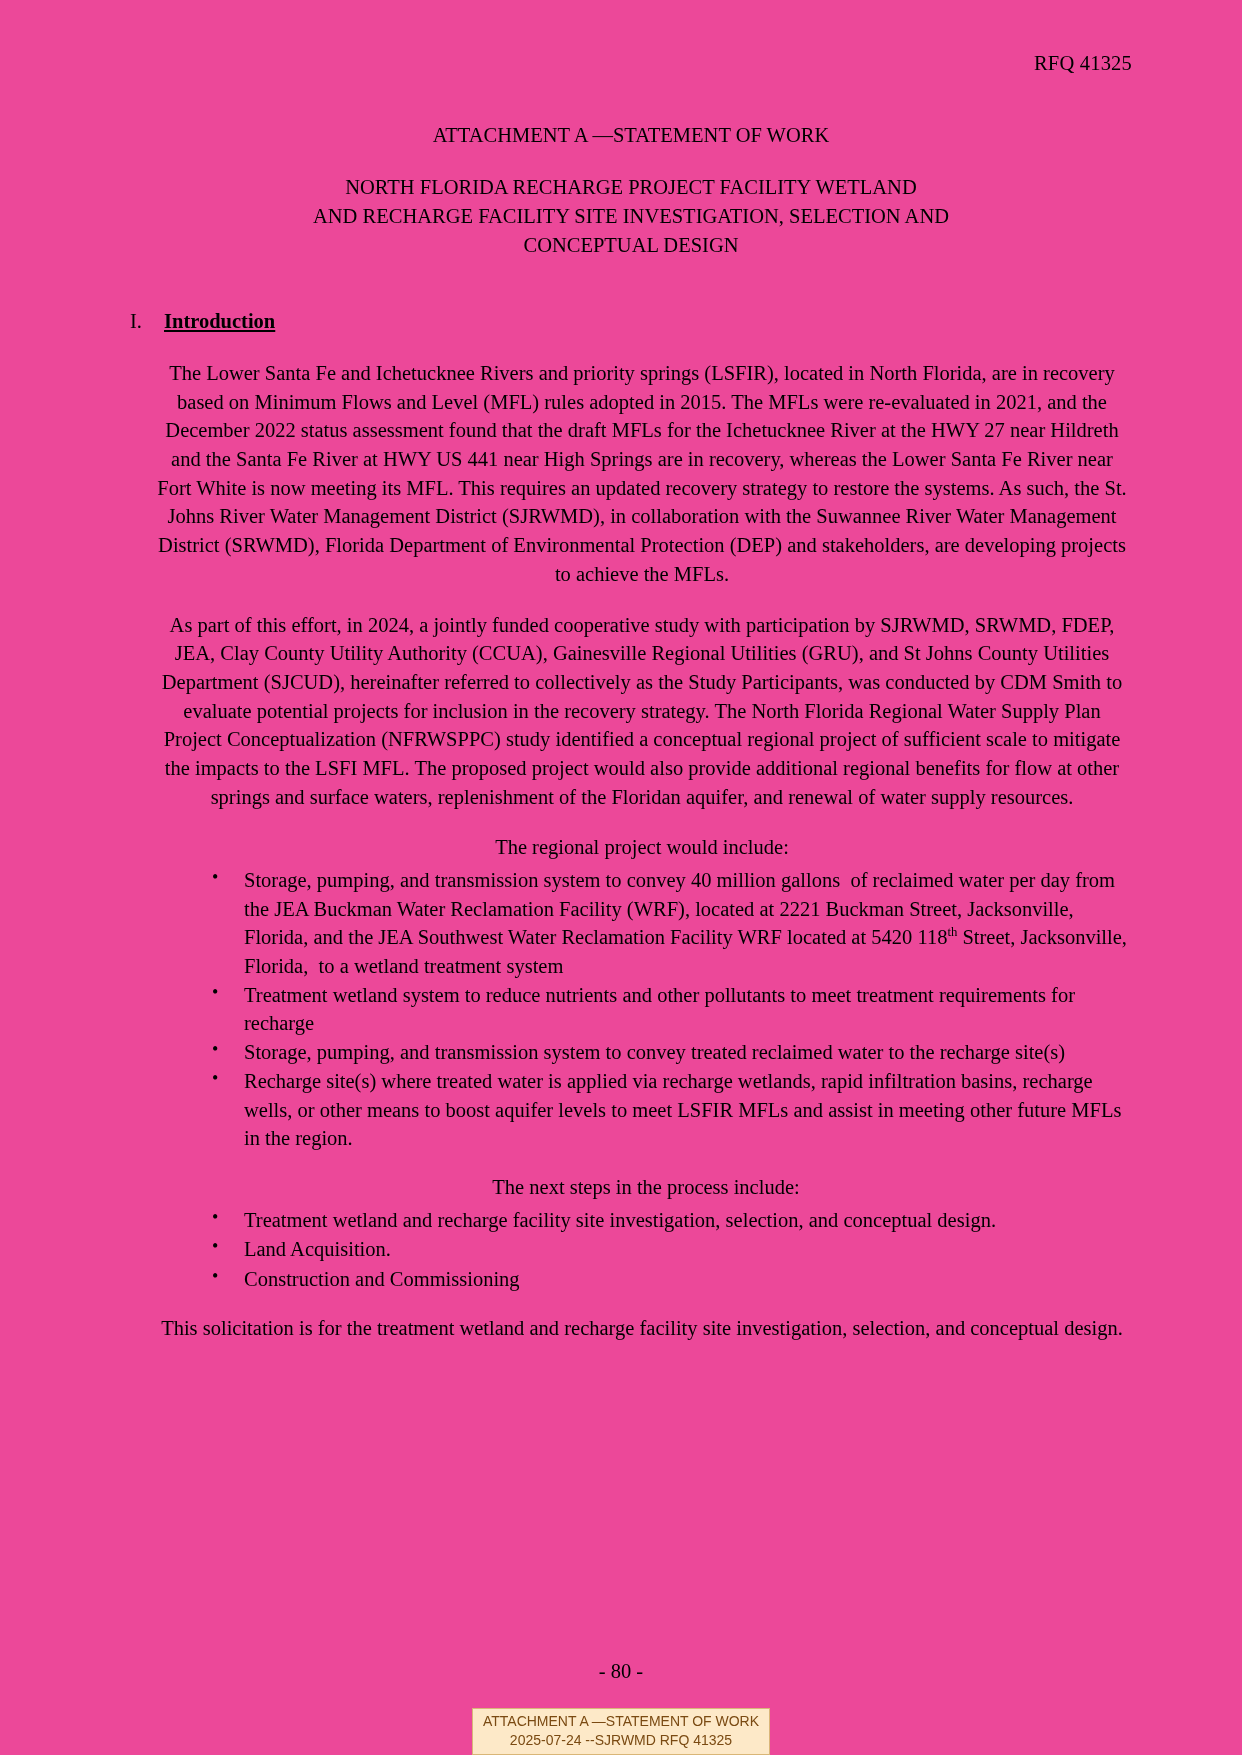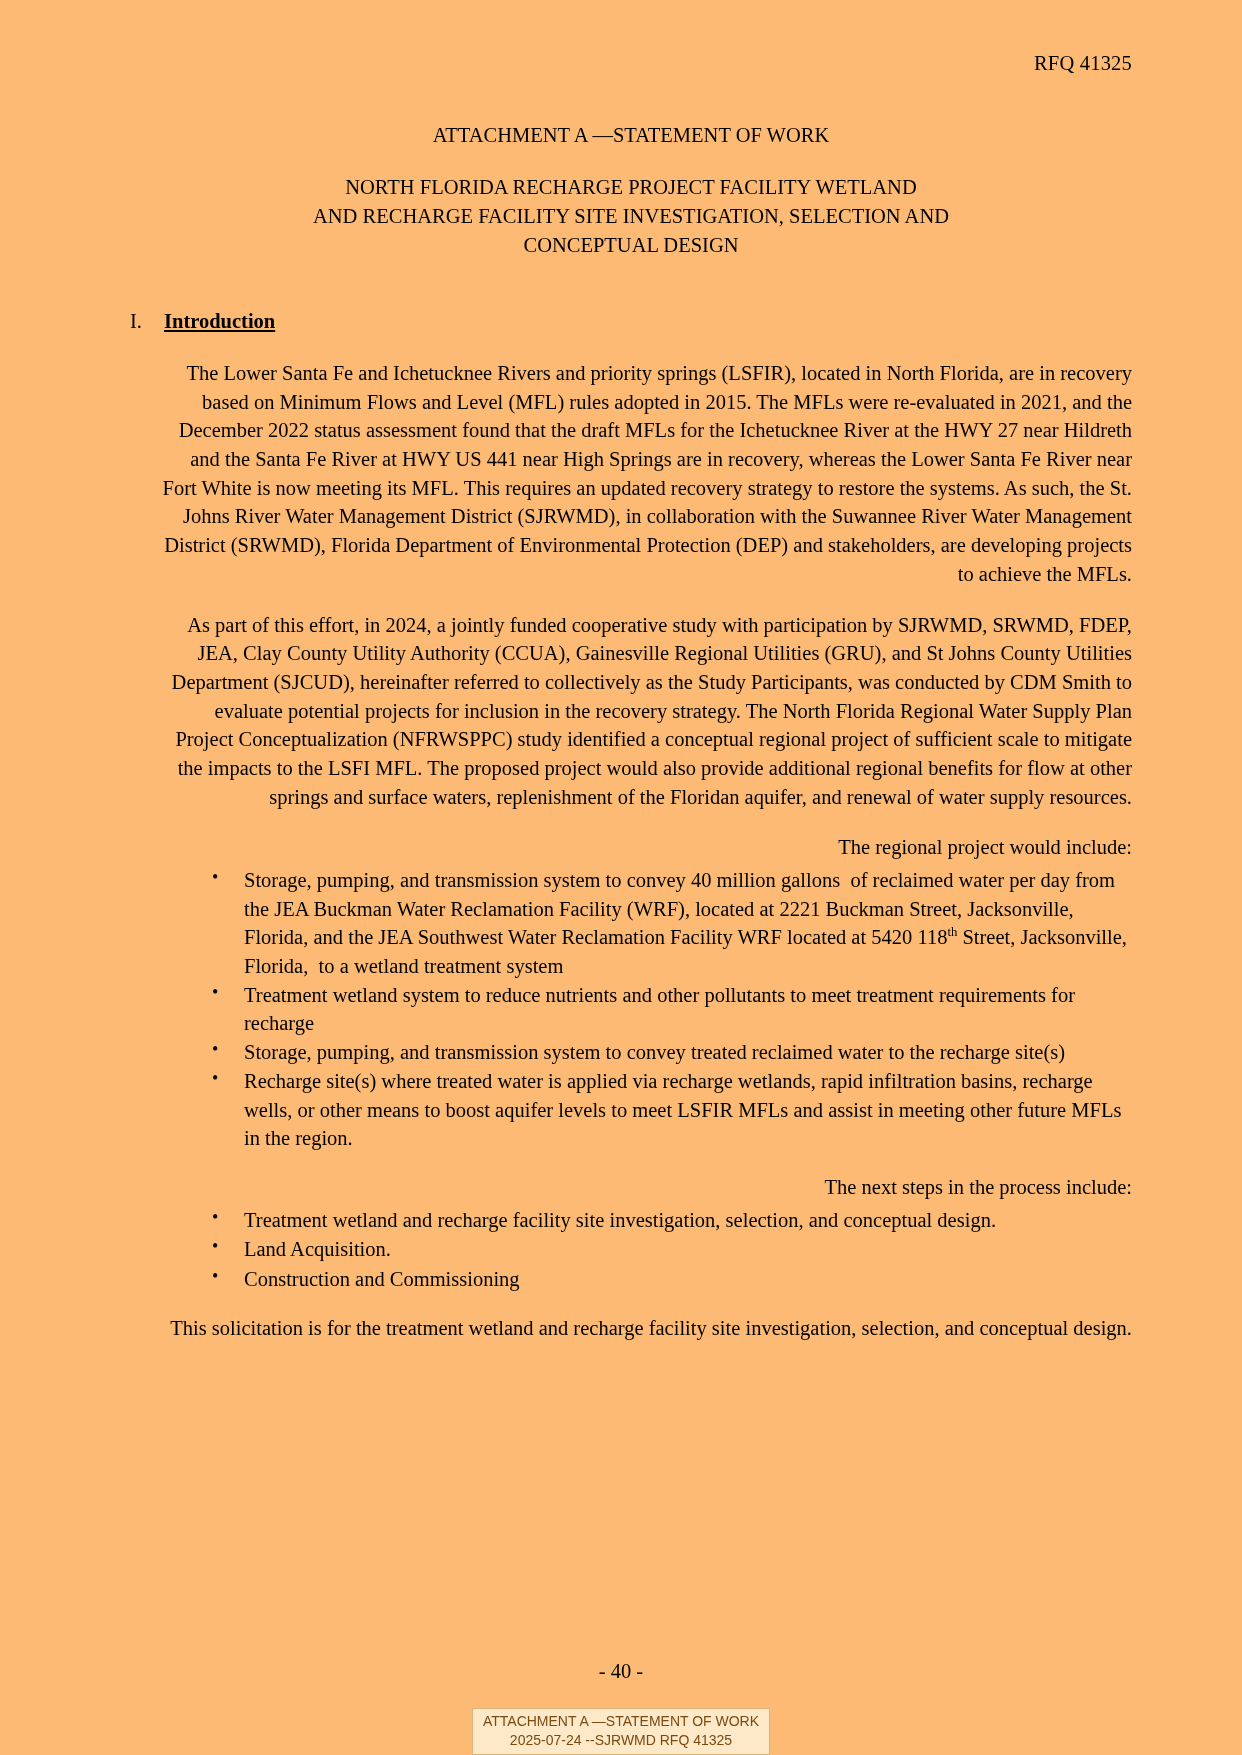--- a/index.html
+++ b/index.html
@@ -9,21 +9,21 @@
   }
   body {
     font-family: "Liberation Serif", "DejaVu Serif", serif;
     color: #000000;
   }
   .page {
     position: relative;
     width: 1242px;
     height: 1755px;
     margin: 0 auto;
-    background: #fdba74;
+    background: #ec4899;
     box-sizing: border-box;
     padding: 52px 110px 0 130px;
     overflow: hidden;
   }
   .header-right {
     text-align: right;
     font-size: 20.5px;
     letter-spacing: 0.2px;
     margin-bottom: 46px;
   }
@@ -55,21 +55,21 @@
     text-decoration: underline;
   }
   .body-area {
     margin-top: 26px;
     padding-left: 22px;
   }
   p.para {
     font-size: 20.5px;
     line-height: 1.40;
     margin: 0 0 22px 0;
-    text-align: right;
+    text-align: center;
   }
   p.lead {
     margin-bottom: 4px;
   }
   p.lead-indent {
     margin-bottom: 4px;
     padding-left: 8px;
   }
   ul.bullets {
     list-style: none;
@@ -171,21 +171,21 @@
     <ul class="bullets tight">
       <li>Treatment wetland and recharge facility site investigation, selection, and conceptual design.</li>
       <li>Land Acquisition.</li>
       <li>Construction and Commissioning</li>
     </ul>
 
     <p class="para">This solicitation is for the treatment wetland and recharge facility site investigation, selection, and conceptual design.</p>
 
   </div>
 
-  <div class="page-number">- 40 -</div>
+  <div class="page-number">- 80 -</div>
 
   <div class="footer-stamp">
     <div class="stamp-box">
       <div>ATTACHMENT A —STATEMENT OF WORK</div>
       <div>2025-07-24 --SJRWMD RFQ 41325</div>
     </div>
   </div>
 
 </div>
 

